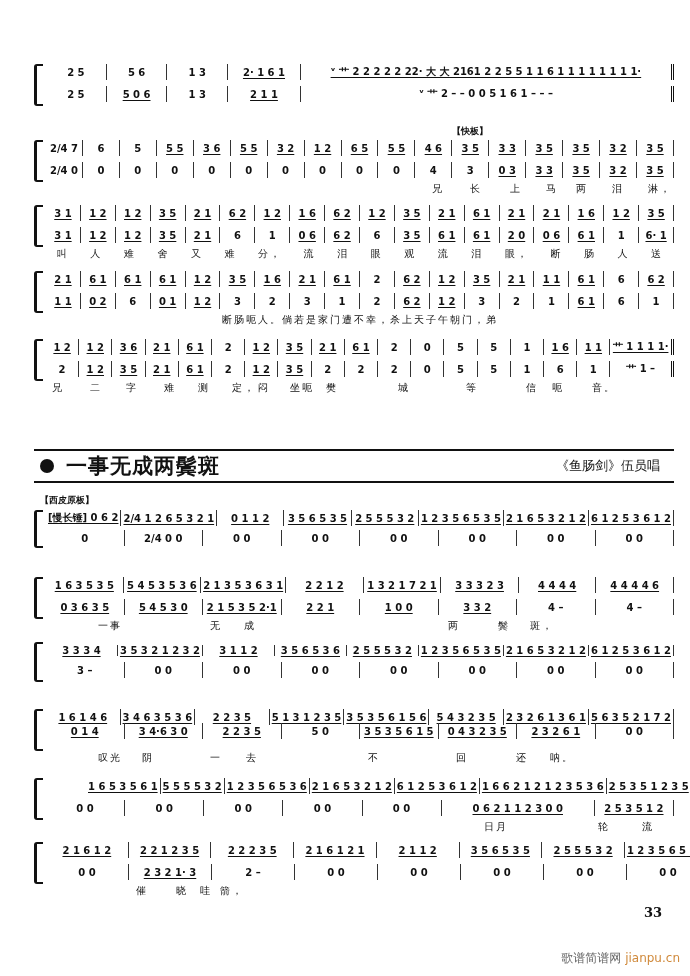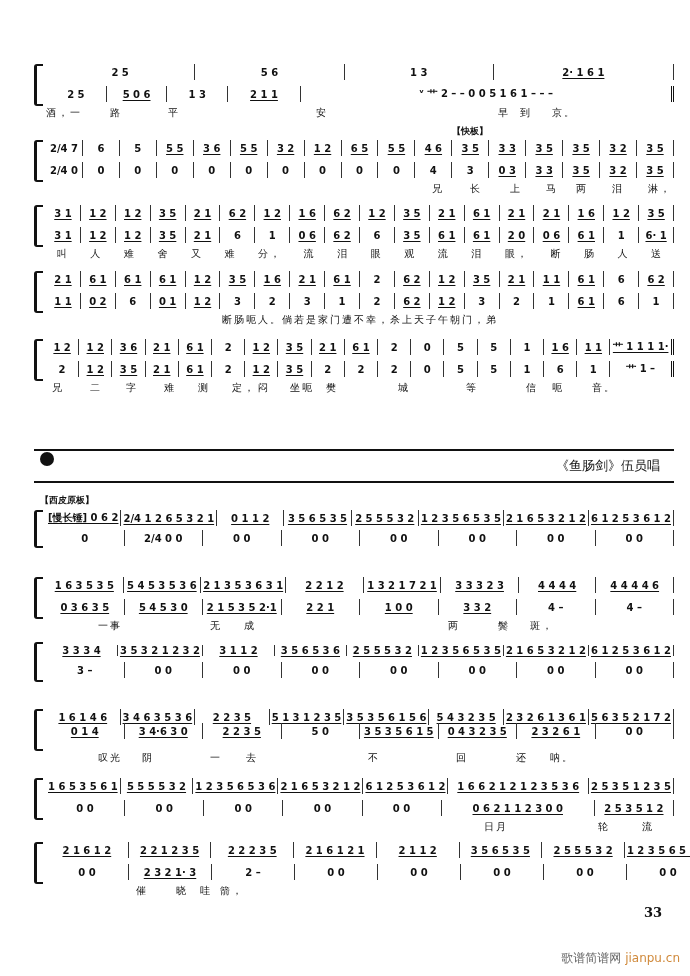--- a/index.html
+++ b/index.html
@@ -38,46 +38,40 @@
       </div>
     <div class="bar plain" style="flex:0.7">
         <span>5  6</span>
       </div>
     <div class="bar plain" style="flex:0.7">
         <span>1  3</span>
       </div>
     <div class="bar" style="flex:0.85">
         <span>2· 1 6 1</span>
       </div>
+    <div class="bar final" style="flex:4.6">
+        <span>ᵛ 艹 2  2 2 2 2  22· 大 大  2161 2 2  5 5  1  1 6  1 1  1 1  1 1  1 1·</span>
+      </div>
   </div>
   <div class="row" style="top:24px;">
     <div class="bar plain" style="flex:0.7">
         <span>2  5</span>
       </div>
     <div class="bar" style="flex:0.7">
         <span>5 0 6</span>
       </div>
     <div class="bar plain" style="flex:0.7">
         <span>1  3</span>
       </div>
     <div class="bar" style="flex:0.85">
         <span>2 1  1</span>
       </div>
     <div class="bar plain final" style="flex:4.6">
         <span>ᵛ 艹 2  –  –  0        0  5  1 6  1  –  –  –</span>
       </div>
-  </div>
-  <div class="lyric" style="top:44px;">
-    <span style="left:0">酒，一</span>
-    <span style="left:64px">路</span>
-    <span style="left:122px">平</span>
-    <span style="left:270px">安</span>
-    <span style="left:452px">早</span>
-    <span style="left:474px">到</span>
-    <span style="left:506px">京。</span>
   </div>
 </div>
 
 <div class="tag" style="left:452px;top:125px;">【快板】</div>
 <div class="sys" style="top:138px;height:60px;">
   <div class="bracket" style="height:38px;"></div>
   <div class="row" style="top:2px;">
     <div class="bar plain">
         <span>2/4 7</span>
       </div>
@@ -594,20 +588,21 @@
     <span style="left:420px">等</span>
     <span style="left:480px">信</span>
     <span style="left:506px">呃</span>
     <span style="left:546px">音。</span>
   </div>
 </div>
 
 <div class="title-rule" style="top:449px;"></div>
 <div class="title">
   <span class="dot"></span>
+  <span>一事无成两鬓斑</span>
 </div>
 <div class="source">《鱼肠剑》伍员唱</div>
 <div class="title-rule" style="top:481px;"></div>
 
 <div class="tag" style="left:40px;top:494px;">【西皮原板】</div>
 
 <div class="sys" style="top:508px;height:40px;">
   <div class="bracket" style="height:34px;"></div>
   <div class="row" style="top:2px;">
     <div class="bar">
@@ -844,21 +839,21 @@
     <span style="left:200px">去</span>
     <span style="left:322px">不</span>
     <span style="left:410px">回</span>
     <span style="left:470px">还</span>
     <span style="left:504px">呐。</span>
   </div>
 </div>
 
 <div class="sys" style="top:776px;height:60px;">
   <div class="bracket" style="height:38px;"></div>
-  <div class="row" style="top:2px;">
+  <div class="row" style="top:2px;margin-left:40px;">
     <div class="bar">
         <span>1 6 5  3 5 6 1</span>
       </div>
     <div class="bar">
         <span>5 5  5 5 3 2</span>
       </div>
     <div class="bar">
         <span>1 2 3 5  6 5 3 6</span>
       </div>
     <div class="bar">

